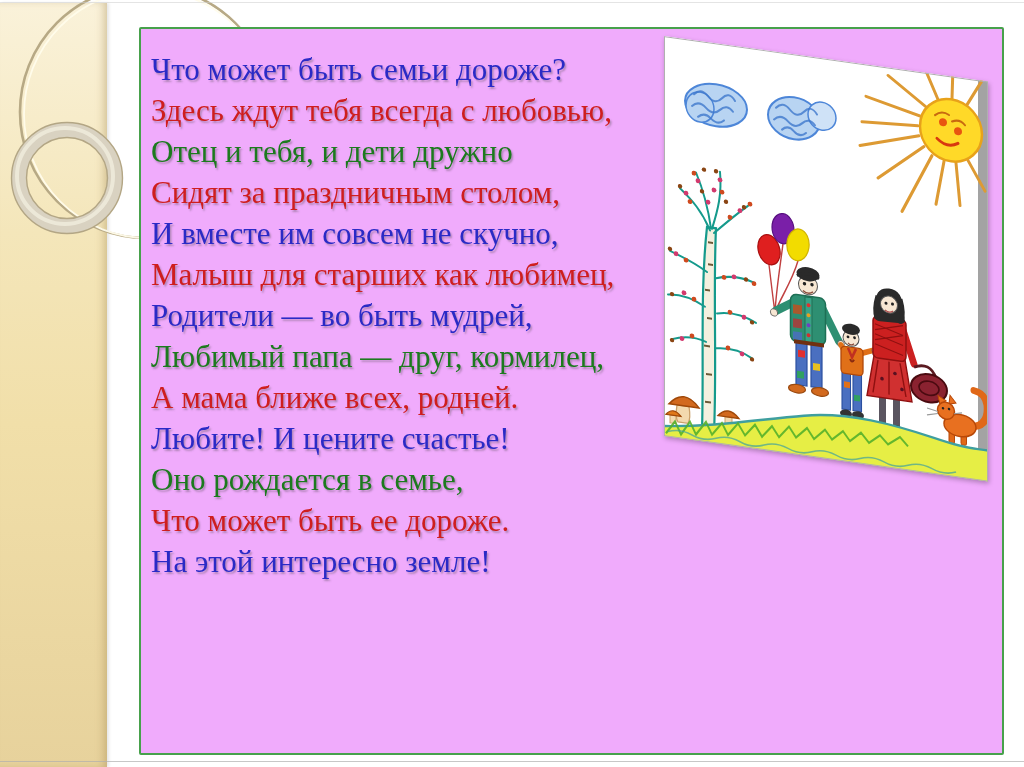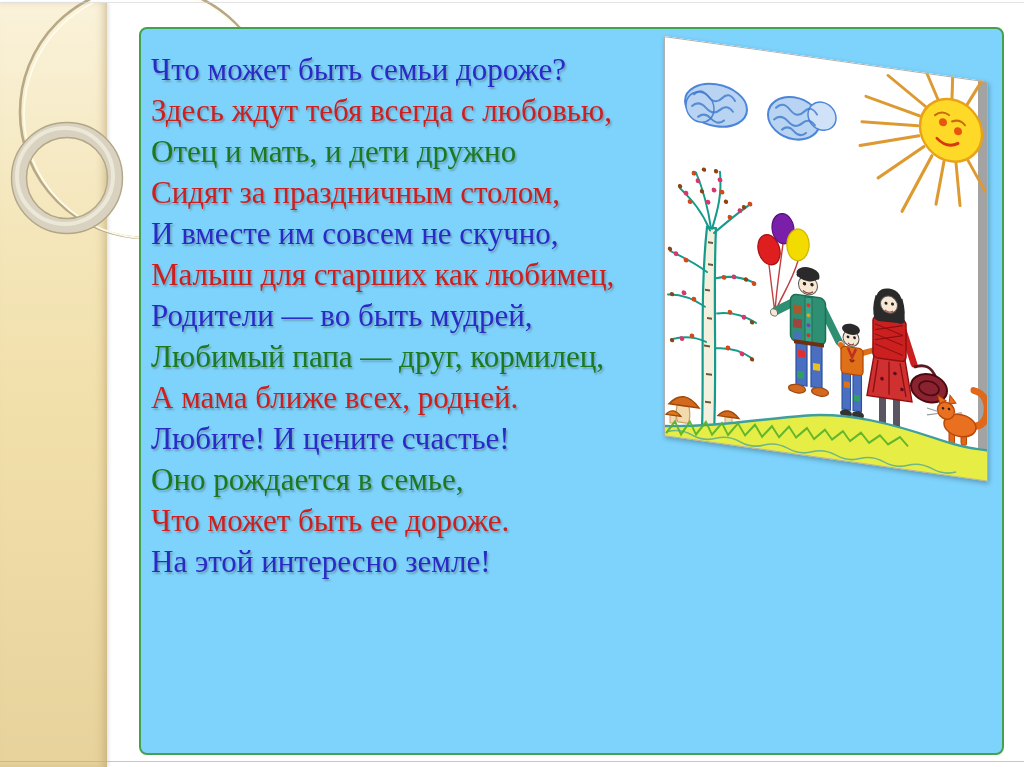--- a/index.html
+++ b/index.html
@@ -18,21 +18,21 @@
   .side-band{
     position:absolute;left:0;top:3px;width:107px;height:764px;
     background:linear-gradient(180deg,#faf2da 0%,#f4e6ba 30%,#f1dfa9 55%,#e7d29c 100%);
     box-shadow:inset -6px 0 9px -3px rgba(150,122,66,.38), 2px 0 3px rgba(0,0,0,.10);
   }
   .side-band svg{position:absolute;left:0;top:0;overflow:visible;}
 
   
   .poem-panel{
     position:absolute;left:139px;top:27px;width:865px;height:728px;
-    background:#7dd3fc;border:2px solid #47a14c;border-radius:8px;
+    background:#f0abfc;border:2px solid #47a14c;border-radius:2px;
   }
   .poem{padding:20px 0 0 10px;}
   .poem .line{
     font-size:31px;line-height:41px;white-space:pre;
     text-shadow:1.5px 1.5px 2px rgba(70,70,70,.38);
   }
   .c-blue{color:var(--blue);}
   .c-green{color:var(--green);}
   .c-red{color:var(--red);}
 
@@ -65,21 +65,21 @@
   </svg>
 </div>
 
 <div class="slide-edge-top"></div>
 <div class="slide-edge-bottom"></div>
 
 <div class="poem-panel">
   <div class="poem">
     <div class="line c-blue">Что может быть семьи дороже?</div>
     <div class="line c-red">Здесь ждут тебя всегда с любовью,</div>
-    <div class="line c-green">Отец и мать, и дети дружно</div>
+    <div class="line c-green">Отец и тебя, и дети дружно</div>
     <div class="line c-red">Сидят за праздничным столом,</div>
     <div class="line c-blue">И вместе им совсем не скучно,</div>
     <div class="line c-red">Малыш для старших как любимец,</div>
     <div class="line c-blue">Родители — во быть мудрей,</div>
     <div class="line c-green">Любимый папа — друг, кормилец,</div>
     <div class="line c-red">А мама ближе всех, родней.</div>
     <div class="line c-blue">Любите! И цените счастье!</div>
     <div class="line c-green">Оно рождается в семье,</div>
     <div class="line c-red">Что может быть ее дороже.</div>
     <div class="line c-blue">На этой интересно земле!</div>

